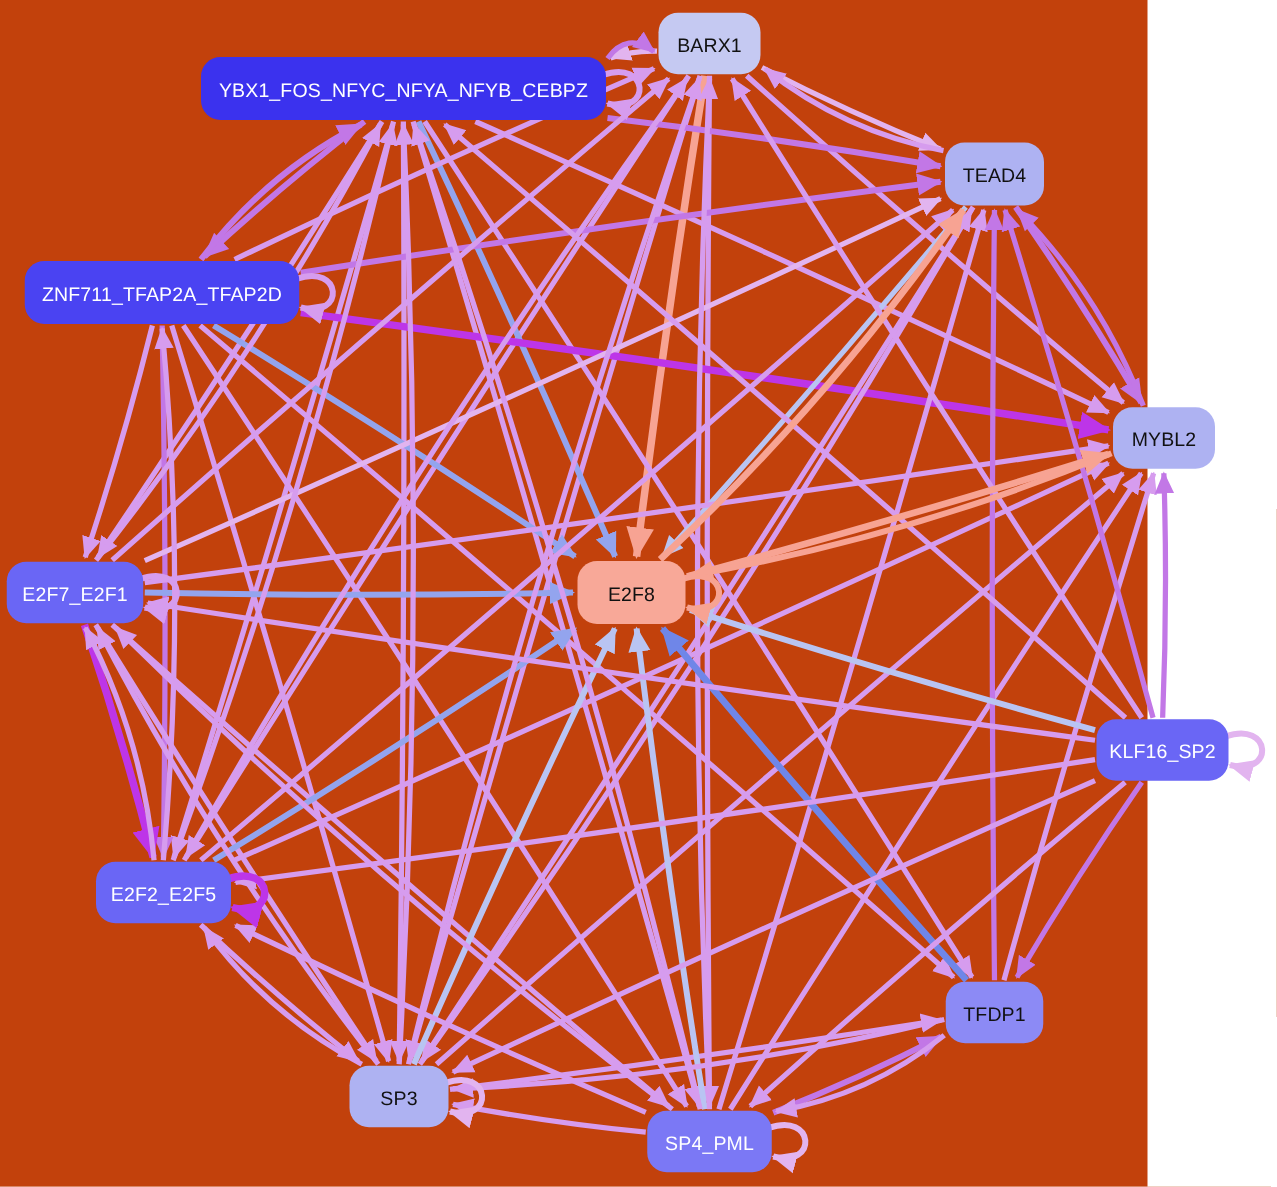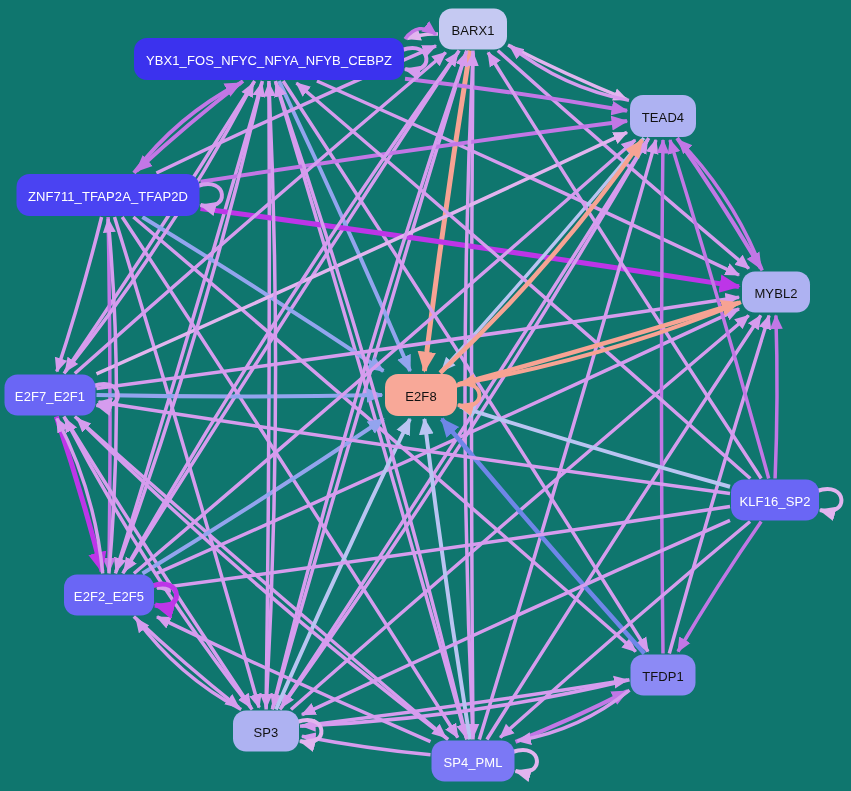--- a/index.html
+++ b/index.html
@@ -5,22 +5,22 @@
 <style>
   html,body{margin:0;padding:0;background:#ffffff;}
   body{
     width:851px;height:791px;
     font-family:"Liberation Sans","DejaVu Sans",sans-serif;
     overflow:hidden;
     position:relative;
   }
   #graph-root{
     position:relative;
-    width:851px;height:791px;
-    background:#0f766e;
+    width:765px;height:791px;
+    background:#c2410c;
   }
   svg#net{
     position:absolute;left:0;top:0;
     width:851px;height:791px;
     display:block;
   }
   .node-label{
     font-family:"Liberation Sans","DejaVu Sans",sans-serif;
     font-size:13px;
     text-anchor:middle;

